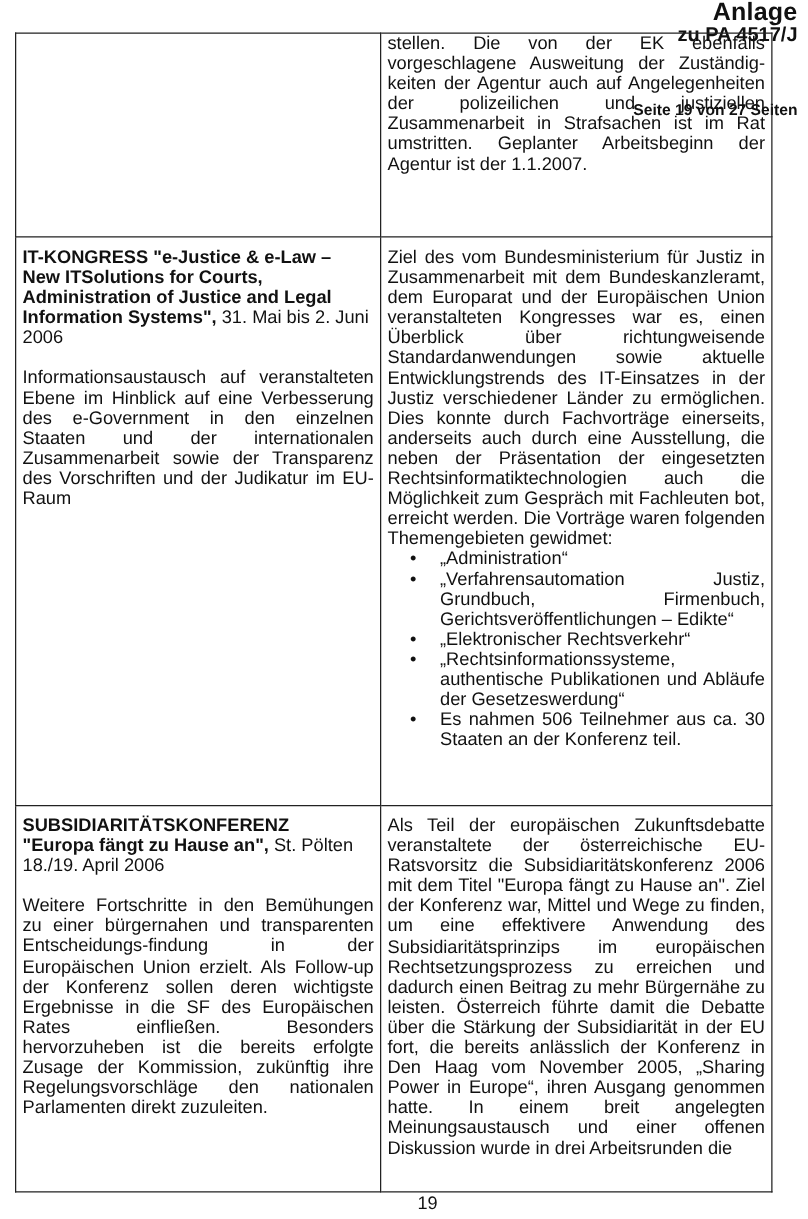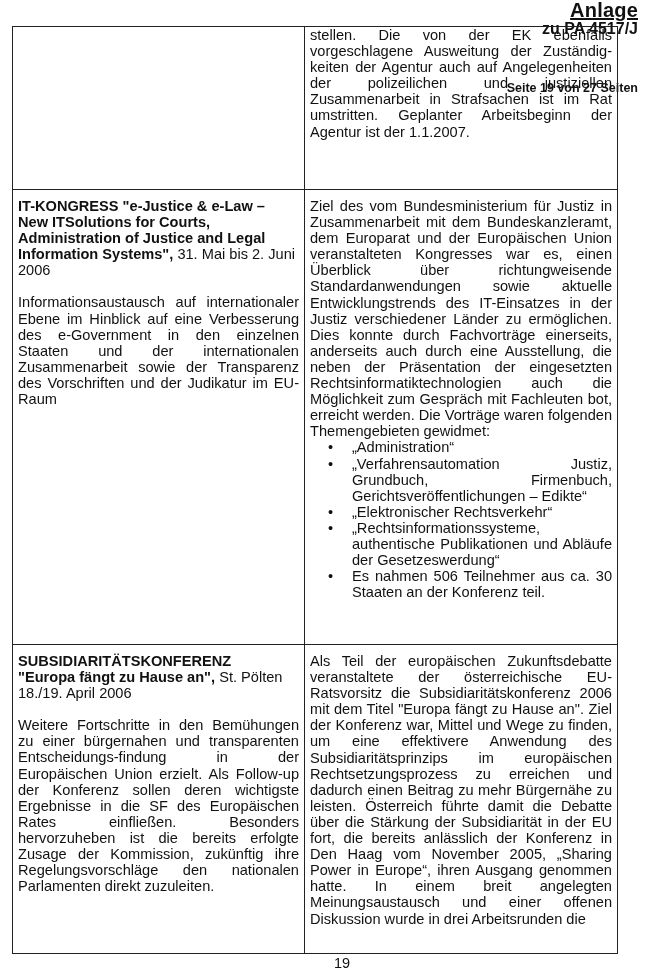--- a/index.html
+++ b/index.html
@@ -5,21 +5,21 @@
   html, body { margin: 0; padding: 0; background: #ffffff; }
   body {
     width: 646px; height: 975px; position: relative; overflow: hidden;
     font-family: "Liberation Sans", sans-serif; color: #111111;
   }
   .header {
     position: absolute; right: 8px; top: 0; text-align: right;
     line-height: 1.05;
   }
   .header .title {
-    font-weight: bold; font-size: 20px; text-decoration: underline;
+    font-weight: bold; font-size: 20px; 
     text-decoration-thickness: 2px; letter-spacing: 0.2px;
   }
   .header .sub { font-size: 16px; font-weight: bold; }
   .header .sub2 { font-size: 12.5px; font-weight: bold; margin-top: 44px; }
 
   .tbl {
     position: absolute; left: 12px; top: 26px; width: 605px;
     border-collapse: collapse; table-layout: fixed;
   }
   .tbl td {
@@ -65,21 +65,21 @@
       <tr class="r1">
     <td></td>
     <td>
       <p class="just">stellen. Die von der EK ebenfalls vorgeschlagene Ausweitung der Zuständig-keiten der Agentur auch auf Angelegenheiten der polizeilichen und justiziellen Zusammenarbeit in Strafsachen ist im Rat umstritten. Geplanter Arbeitsbeginn der Agentur ist der 1.1.2007.</p>
     </td>
   </tr>
   <tr class="r2">
     <td>
       <p><span class="bold">IT-KONGRESS "e-Justice &amp; e-Law – New ITSolutions for Courts, Administration of Justice and Legal Information Systems",</span><span> 31. Mai bis 2. Juni 2006</span></p>
       <div class="gap"></div>
-      <p class="just">Informationsaustausch auf internationaler Ebene im Hinblick auf eine Verbesserung des e-Government in den einzelnen Staaten und der internationalen Zusammenarbeit sowie der Transparenz des Vorschriften und der Judikatur im EU-Raum</p>
+      <p class="just">Informationsaustausch auf veranstalteten Ebene im Hinblick auf eine Verbesserung des e-Government in den einzelnen Staaten und der internationalen Zusammenarbeit sowie der Transparenz des Vorschriften und der Judikatur im EU-Raum</p>
     </td>
     <td>
       <p class="just">Ziel des vom Bundesministerium für Justiz in Zusammenarbeit mit dem Bundeskanzleramt, dem Europarat und der Europäischen Union veranstalteten Kongresses war es, einen Überblick über richtungweisende Standardanwendungen sowie aktuelle Entwicklungstrends des IT-Einsatzes in der Justiz verschiedener Länder zu ermöglichen. Dies konnte durch Fachvorträge einerseits, anderseits auch durch eine Ausstellung, die neben der Präsentation der eingesetzten Rechtsinformatiktechnologien auch die Möglichkeit zum Gespräch mit Fachleuten bot, erreicht werden. Die Vorträge waren folgenden Themengebieten gewidmet:</p>
       <ul class="topics">
         <li><span class="bullet">•</span><span>„Administration“</span></li>
         <li><span class="bullet">•</span><span>„Verfahrensautomation Justiz, Grundbuch, Firmenbuch, Gerichtsveröffentlichungen – Edikte“</span></li>
         <li><span class="bullet">•</span><span>„Elektronischer Rechtsverkehr“</span></li>
         <li><span class="bullet">•</span><span>„Rechtsinformationssysteme, authentische Publikationen und Abläufe der Gesetzeswerdung“</span></li>
         <li><span class="bullet">•</span><span>Es nahmen 506 Teilnehmer aus ca. 30 Staaten an der Konferenz teil.</span></li>
       </ul>

